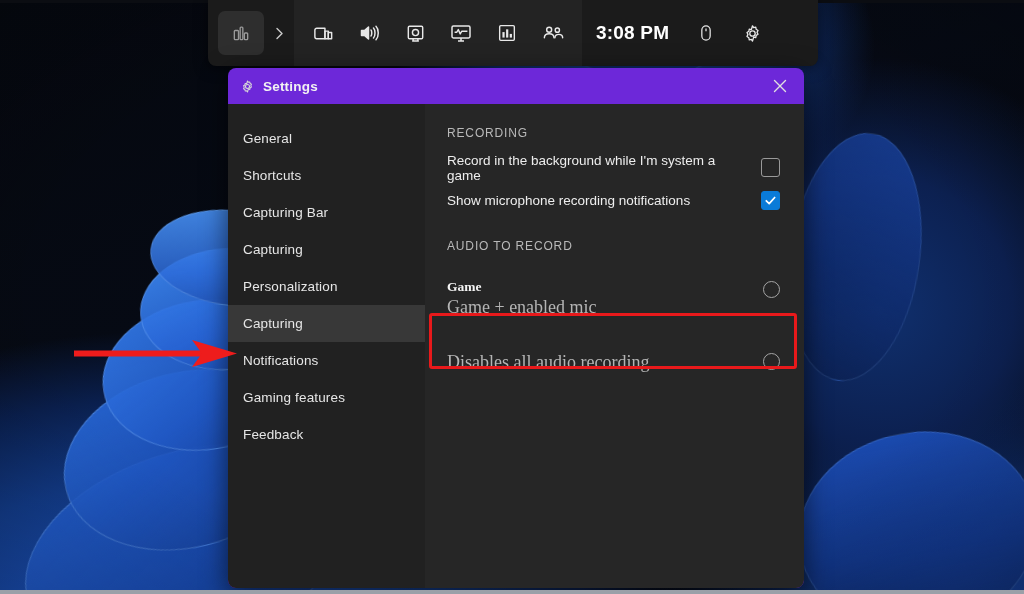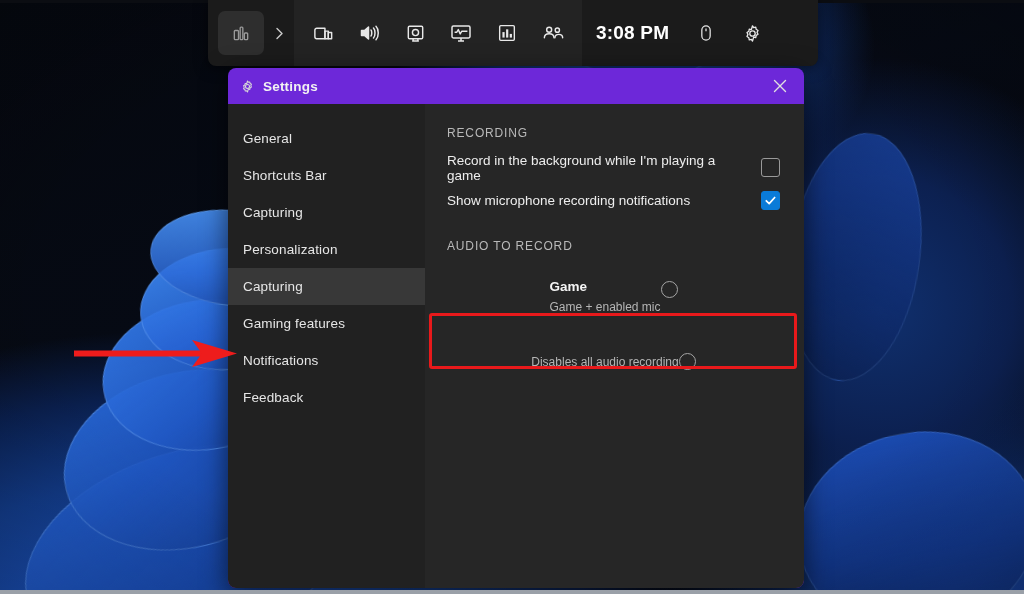--- a/index.html
+++ b/index.html
@@ -135,26 +135,26 @@
     width: 19px; height: 19px; border-radius: 3px; flex: 0 0 19px;
     border: 1px solid #9a9a9a; background: transparent;
   }
   .chk.on {
     background: #0a7bd8; border-color: #0a7bd8;
     display: flex; align-items: center; justify-content: center;
   }
   .spacer { height: 22px; }
 
   .radio-row {
-    display: flex; align-items: flex-start; justify-content: center;
-    padding: 7px 10px 9px 10px; margin: 18px -10px;
+    display: flex; align-items: flex-start; justify-content: space-between;
+    padding: 7px 10px 9px 10px; margin: 18px -10px; font-family: Liberation Serif, serif;
   }
   .rr-texts { min-width: 0; }
   .rr-title { color: #f5f5f5; font-size: 13.5px; font-weight: 700; line-height: 17px; }
-  .rr-sub { color: #b5b5b5; font-size: 12px; line-height: 17px; margin-top: 4px; }
+  .rr-sub { color: #b5b5b5; font-size: 18px; line-height: 17px; margin-top: 4px; }
   .radio {
     width: 17px; height: 17px; border-radius: 50%; flex: 0 0 17px;
     border: 1.6px solid #a5a5a5; margin-top: 3px;
     display: flex; align-items: center; justify-content: center;
   }
   .radio .dot { width: 9px; height: 9px; border-radius: 50%; background: #1593e8; display: none; }
   .radio.on .dot { display: block; }
 
   
   .hl-box {
@@ -292,48 +292,51 @@
       </span>
     </div>
 
     <div class="st-body">
 
       <div class="st-nav">
         <div class="nav-item">
           <span>General</span>
         </div>
         <div class="nav-item">
-          <span>Shortcuts Bar</span>
+          <span>Shortcuts</span>
+        </div>
+        <div class="nav-item">
+          <span>Capturing Bar</span>
         </div>
         <div class="nav-item">
           <span>Capturing</span>
         </div>
         <div class="nav-item">
           <span>Personalization</span>
         </div>
         <div class="nav-item active">
           <span>Capturing</span>
         </div>
         <div class="nav-item">
+          <span>Notifications</span>
+        </div>
+        <div class="nav-item">
           <span>Gaming features</span>
         </div>
         <div class="nav-item">
-          <span>Notifications</span>
-        </div>
-        <div class="nav-item">
           <span>Feedback</span>
         </div>
       </div>
 
       <div class="st-content">
 
         <div class="sec-head">RECORDING</div>
 
         <div class="chk-row">
-          <span class="chk-label">Record in the background while I'm playing a game</span>
+          <span class="chk-label">Record in the background while I'm system a game</span>
           <span class="chk"></span>
         </div>
 
         <div class="chk-row">
           <span class="chk-label">Show microphone recording notifications</span>
           <span class="chk on">
             <svg width="13" height="13" viewBox="0 0 14 14" fill="none" stroke="#ffffff" stroke-width="1.9" stroke-linecap="round" stroke-linejoin="round">
               <polyline points="2.5,7.3 5.6,10.3 11.5,3.8"></polyline>
             </svg>
           </span>

